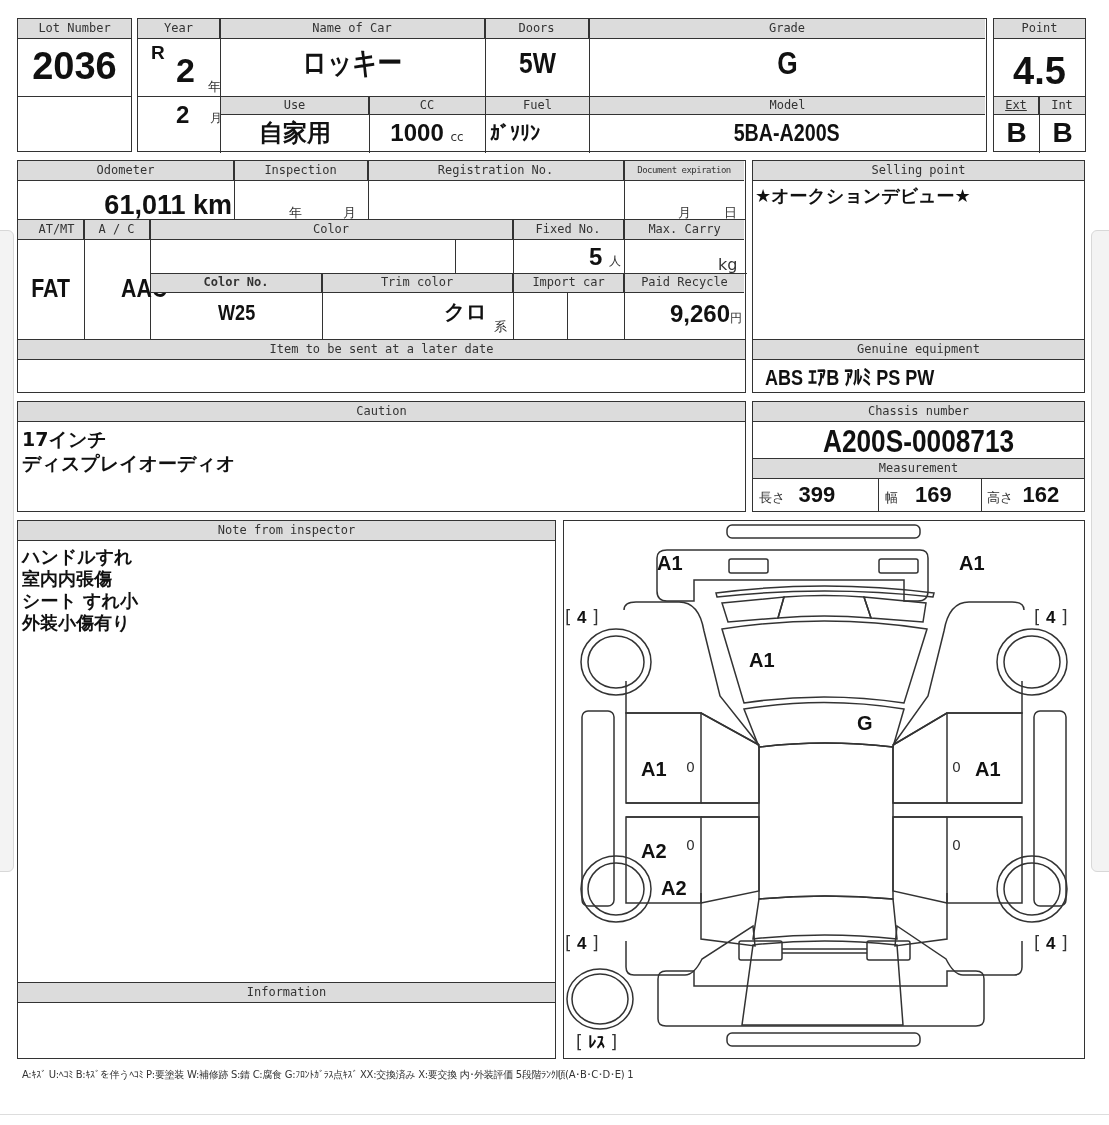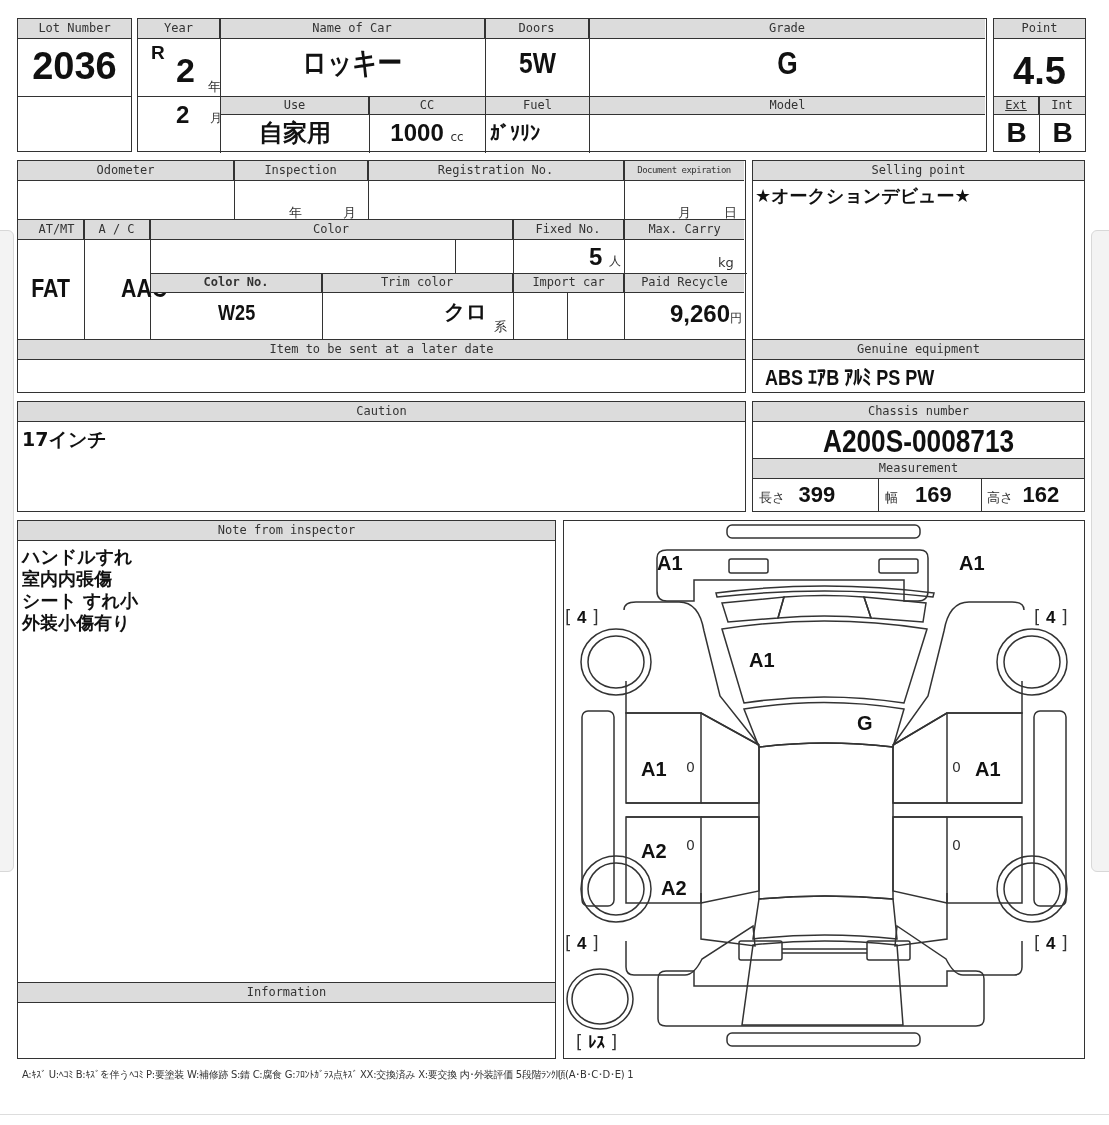--- a/index.html
+++ b/index.html
@@ -67,39 +67,43 @@
   </div>
   <div class="vl" style="left:347px; top:0; height:134px;"></div>
 
   <div class="abs big" style="left:347px; top:24px; width:104px; text-align:center; font-size:30px; line-height:40px;"><span class="cond">5W</span></div>
   <div class="hdr" style="left:348px; top:77px; width:103px; height:19px; border-top:1.5px solid #333; line-height:17px;">Fuel</div>
   <div class="abs big" style="left:352px; top:99px; font-size:20px; line-height:30px;">ｶﾞｿﾘﾝ</div>
   <div class="vl" style="left:451px; top:0; height:134px;"></div>
 
   <div class="abs big" style="left:451px; top:24px; width:396px; text-align:center; font-size:32px; line-height:40px;"><span class="cond">G</span></div>
   <div class="hdr" style="left:452px; top:77px; width:395px; height:19px; border-top:1.5px solid #333; line-height:17px;">Model</div>
+  <div class="abs big" style="left:451px; top:98px; width:396px; text-align:center; font-size:24px; line-height:32px;"><span class="cond">5BA-A200S</span></div>
 </div>
 
 <div class="box" style="left:993px; top:18px; width:93px; height:134px;">
   <div class="hdr" style="left:0; top:0; width:100%;">Point</div>
   <div class="abs big" style="left:0; top:28px; width:100%; text-align:center; font-size:38px; line-height:48px;">4.5</div>
   <div class="hdr" style="left:0; top:77px; width:45px; height:19px; border-top:1.5px solid #333; border-right:1.5px solid #333; line-height:17px;text-decoration:underline;">Ext</div>
   <div class="hdr" style="left:45px; top:77px; width:46px; height:19px; border-top:1.5px solid #333; line-height:17px;">Int</div>
   <div class="vl" style="left:45px; top:77px; height:57px;"></div>
   <div class="abs big" style="left:0; top:97px; width:45px; text-align:center; font-size:28px; line-height:34px;">B</div>
   <div class="abs big" style="left:46px; top:97px; width:45px; text-align:center; font-size:28px; line-height:34px;">B</div>
 </div>
 
 <div class="box" style="left:17px; top:160px; width:729px; height:233px;">
 
   <div class="hdr" style="left:0; top:0; width:216px; border-right:1.5px solid #333;">Odometer</div>
   <div class="hdr" style="left:216px; top:0; width:134px; border-right:1.5px solid #333;">Inspection</div>
   <div class="hdr" style="left:350px; top:0; width:256px; border-right:1.5px solid #333;">Registration No.</div>
   <div class="hdr" style="left:606px; top:0; width:120px; font-size:9px; letter-spacing:-0.5px;">Document expiration</div>
 
+  <div class="abs big" style="left:0; top:27px; width:214px; text-align:right; font-size:27px; line-height:34px;">
+    <span>61,011</span> <span>km</span>
+  </div>
   <div class="vl" style="left:216px; top:0; height:59px;"></div>
   <div class="abs unit" style="left:271px; top:43px; font-size:13px;">年</div>
   <div class="abs unit" style="left:325px; top:43px; font-size:13px;">月</div>
   <div class="vl" style="left:350px; top:0; height:59px;"></div>
   <div class="abs" style="left:352px; top:24px; width:250px; height:30px;"></div>
   <div class="vl" style="left:606px; top:0; height:178px;"></div>
   <div class="abs unit" style="left:660px; top:43px; font-size:13px;">月</div>
   <div class="abs unit" style="left:706px; top:43px; font-size:13px;">日</div>
 
   <div class="hl" style="left:0; top:58px; width:100%;"></div>
@@ -110,21 +114,21 @@
   <div class="hdr" style="left:607px; top:59px; width:119px;">Max. Carry</div>
 
   <div class="vl" style="left:66px; top:59px; height:119px;"></div>
   <div class="vl" style="left:132px; top:59px; height:119px;"></div>
   <div class="abs big" style="left:0; top:112px; width:66px; text-align:center; font-size:26px;"><span class="cond">FAT</span></div>
   <div class="abs big" style="left:66px; top:112px; width:66px; text-align:center; font-size:26px;padding-left:32px;"><span class="cond">AAC</span></div>
 
   <div class="vl" style="left:437px; top:79px; height:33px;"></div>
   <div class="vl" style="left:495px; top:59px; height:119px;"></div>
   <div class="abs big" style="left:495px; top:81px; width:108px; text-align:right; font-size:24px; line-height:30px;"><span>5</span> <span class="unit">人</span></div>
-  <div class="abs unit" style="left:700px; top:94px; font-size:13px;">kg</div>
+  <div class="abs unit" style="left:700px; top:94px; font-size:16px;">kg</div>
 
   <div class="hl" style="left:132px; top:112px; width:597px;"></div>
   <div class="hdr" style="left:133px; top:113px; width:171px; border-right:1.5px solid #333; height:19px; line-height:17px;font-weight:bold;">Color No.</div>
   <div class="hdr" style="left:304px; top:113px; width:191px; border-right:1.5px solid #333; height:19px; line-height:17px;">Trim color</div>
   <div class="hdr" style="left:496px; top:113px; width:110px; border-right:1.5px solid #333; height:19px; line-height:17px;">Import car</div>
   <div class="hdr" style="left:607px; top:113px; width:119px; height:19px; line-height:17px;">Paid Recycle</div>
   <div class="vl" style="left:304px; top:113px; height:65px;"></div>
   <div class="vl" style="left:549px; top:132px; height:46px;"></div>
   <div class="abs big" style="left:133px; top:135px; width:171px; text-align:center; font-size:22px; line-height:34px;"><span class="cond">W25</span></div>
   <div class="abs jp" style="left:304px; top:134px; width:165px; text-align:right; font-size:21px; line-height:34px;">クロ</div>
@@ -140,20 +144,21 @@
   <div class="hdr" style="left:0; top:0; width:100%;">Selling point</div>
   <div class="abs jp" style="left:2px; top:22px; font-size:18px; line-height:26px;">★オークションデビュー★</div>
   <div class="hl" style="left:0; top:178px; width:100%;"></div>
   <div class="hdr" style="left:0; top:179px; width:100%;">Genuine equipment</div>
   <div class="abs big" style="left:12px; top:203px; font-size:22px; line-height:28px; white-space:pre; transform:scaleX(0.82); transform-origin:left;">ABS ｴｱB ｱﾙﾐ PS PW</div>
 </div>
 
 <div class="box" style="left:17px; top:401px; width:729px; height:111px;">
   <div class="hdr" style="left:0; top:0; width:100%;">Caution</div>
   <div class="abs jp" style="left:4px; top:25px; font-size:19px; line-height:24px;">17インチ</div>
+  <div class="abs jp" style="left:4px; top:49px; font-size:19px; line-height:24px;">ディスプレイオーディオ</div>
 </div>
 
 <div class="box" style="left:752px; top:401px; width:333px; height:111px;">
   <div class="hdr" style="left:0; top:0; width:100%;">Chassis number</div>
   <div class="abs big" style="left:0; top:20px; width:100%; text-align:center; font-size:32px; line-height:38px;"><span class="cond">A200S-0008713</span></div>
   <div class="hl" style="left:0; top:56px; width:100%;"></div>
   <div class="hdr" style="left:0; top:57px; width:100%;">Measurement</div>
   <div class="vl" style="left:125px; top:77px; height:32px;"></div>
   <div class="vl" style="left:228px; top:77px; height:32px;"></div>
   <div class="abs" style="left:6px; top:80px; white-space:nowrap;">

